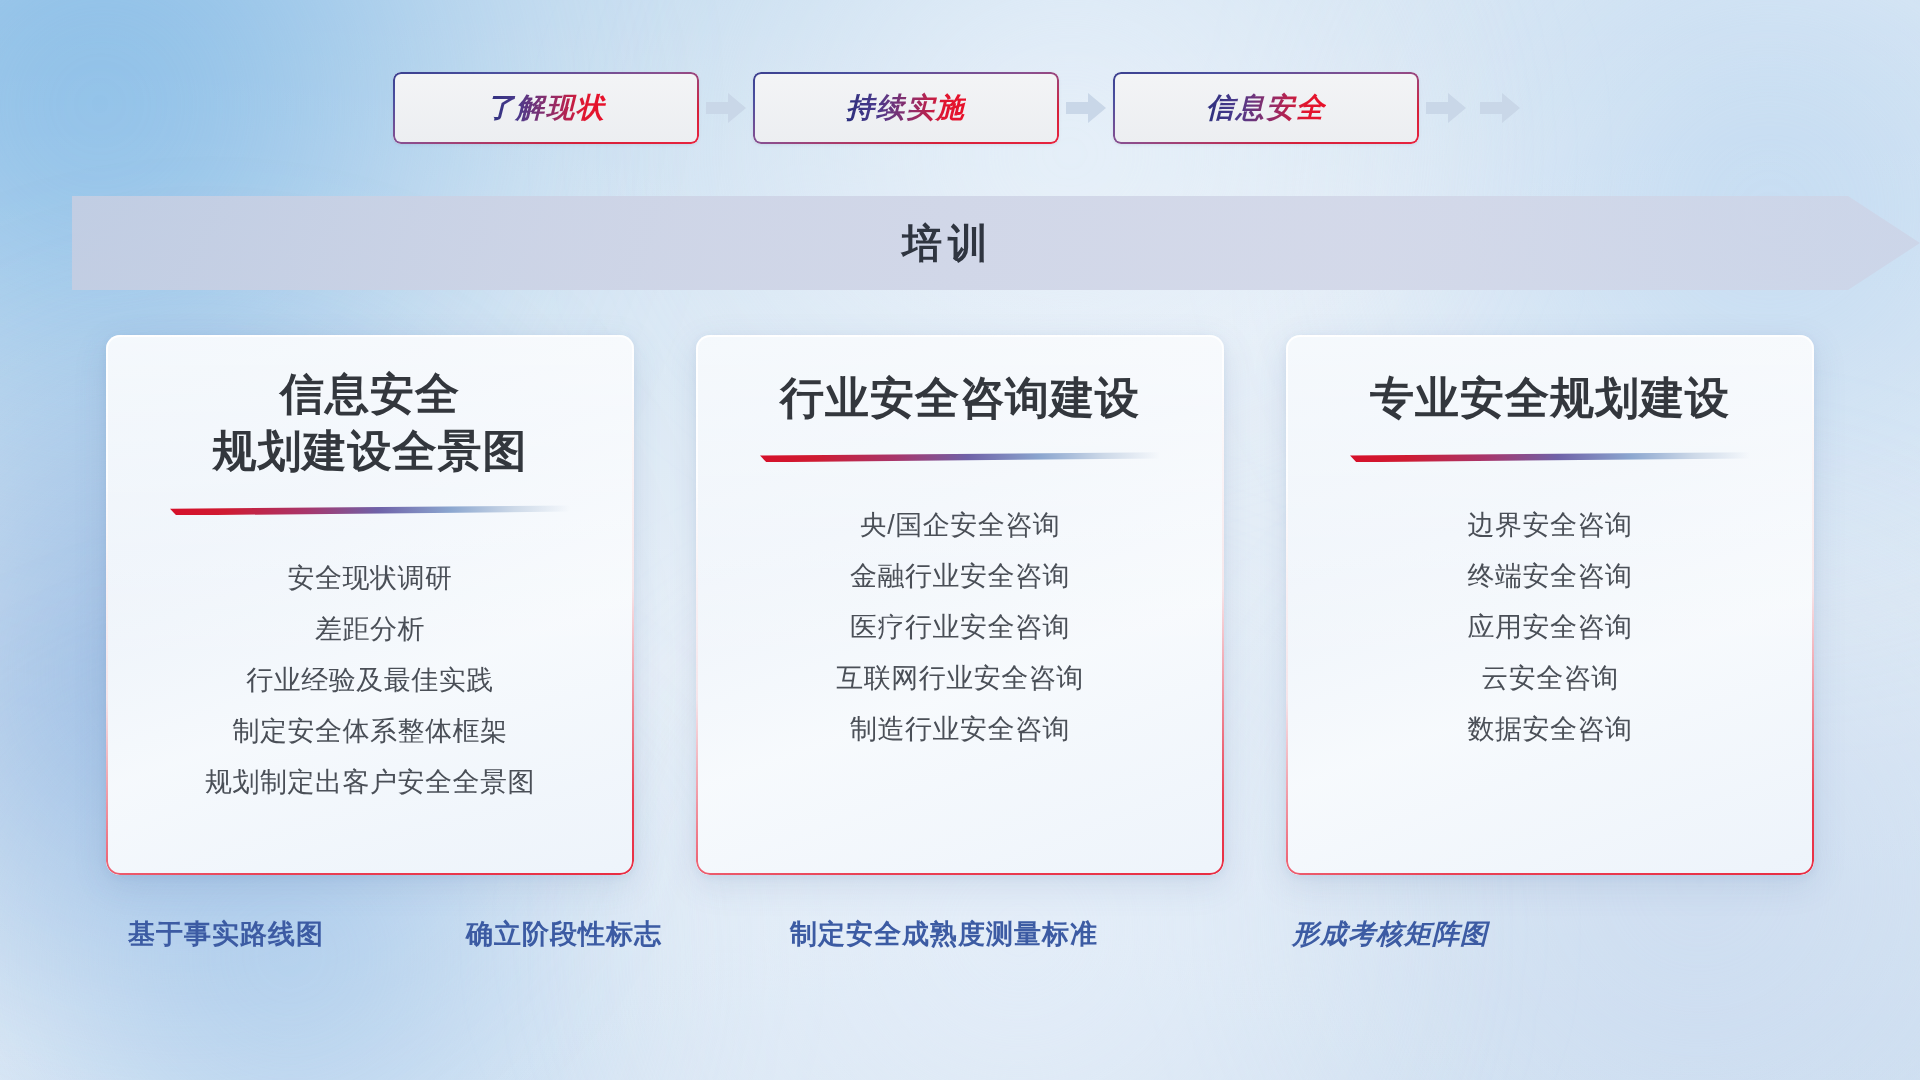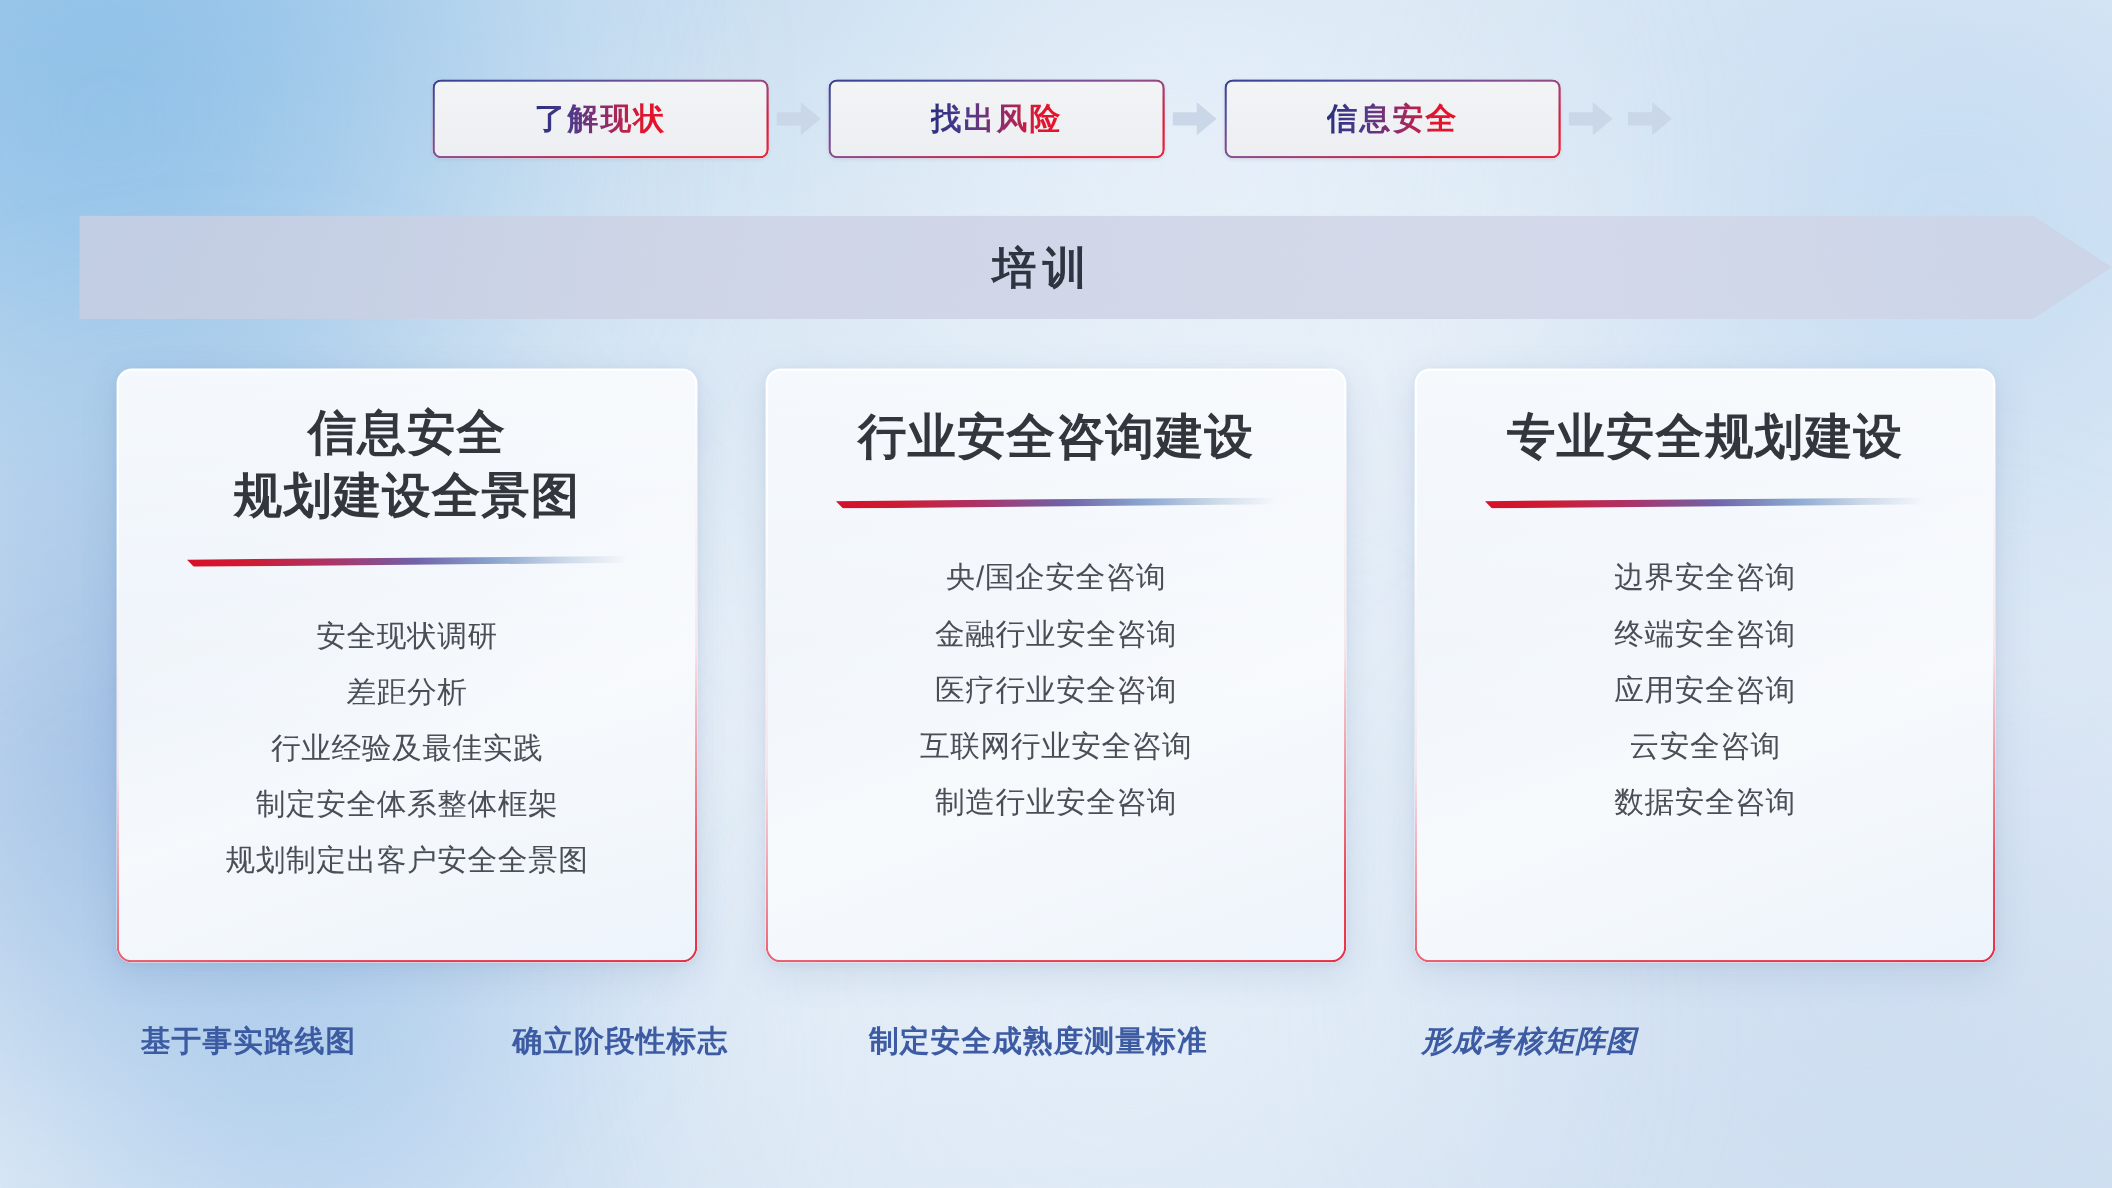--- a/index.html
+++ b/index.html
@@ -42,20 +42,21 @@
     display:flex;align-items:center;justify-content:center;
     z-index:4;
   }
   .step-box{
     position:relative;
     width:306px;height:72px;
     display:flex;align-items:center;justify-content:center;
     border-radius:8px;
     background:linear-gradient(180deg,#f3f4f6 0%,#eceef1 100%);
     box-shadow:0 1px 3px rgba(60,90,140,.10);
+    font-style:italic;
   }
   .step-box::before{
     content:"";position:absolute;inset:0;border-radius:8px;padding:2px;
     background:linear-gradient(165deg,#3b3f8f 0%,#4a4f9e 18%,#8a4f8f 48%,#d6203a 78%,#e8243f 100%);
     -webkit-mask:linear-gradient(#000 0 0) content-box,linear-gradient(#000 0 0);
     -webkit-mask-composite:xor;mask-composite:exclude;
     pointer-events:none;
   }
   .step-label{
     position:relative;z-index:2;
@@ -134,21 +135,21 @@
   }
   .card-list .li{
     font-size:27px;color:#4a4f57;line-height:51px;letter-spacing:.5px;white-space:nowrap;
   }
 
   
   #bottom-labels{
     position:absolute;left:0;right:0;top:916px;height:44px;z-index:5;
   }
   .blabel{
-    position:absolute;top:12px;
+    position:absolute;top:0;
     font-size:27px;font-weight:700;color:#3c5ba3;letter-spacing:1px;white-space:nowrap;
   }
   .bl0{left:128px;}
   .bl1{left:466px;font-family:Liberation Serif, serif;}
   .bl2{left:790px;}
   .bl3{left:1292px;font-style:italic;}
 </style>
 </head>
 <body>
 
@@ -170,21 +171,21 @@
     <span class="step-label">了解现状</span>
   </div>
 
   <div class="step-arrow">
     <svg width="40" height="30" viewBox="0 0 40 30" aria-hidden="true">
       <path d="M0 9 H22 V0 L40 15 L22 30 V21 H0 Z" fill="#c9d7e8"></path>
     </svg>
   </div>
 
   <div class="step-box">
-    <span class="step-label">找出风险</span>
+    <span class="step-label">持续实施</span>
   </div>
 
   <div class="step-arrow">
     <svg width="40" height="30" viewBox="0 0 40 30" aria-hidden="true">
       <path d="M0 9 H22 V0 L40 15 L22 30 V21 H0 Z" fill="#c9d7e8"></path>
     </svg>
   </div>
 
   <div class="step-box">
     <span class="step-label">信息安全</span>

